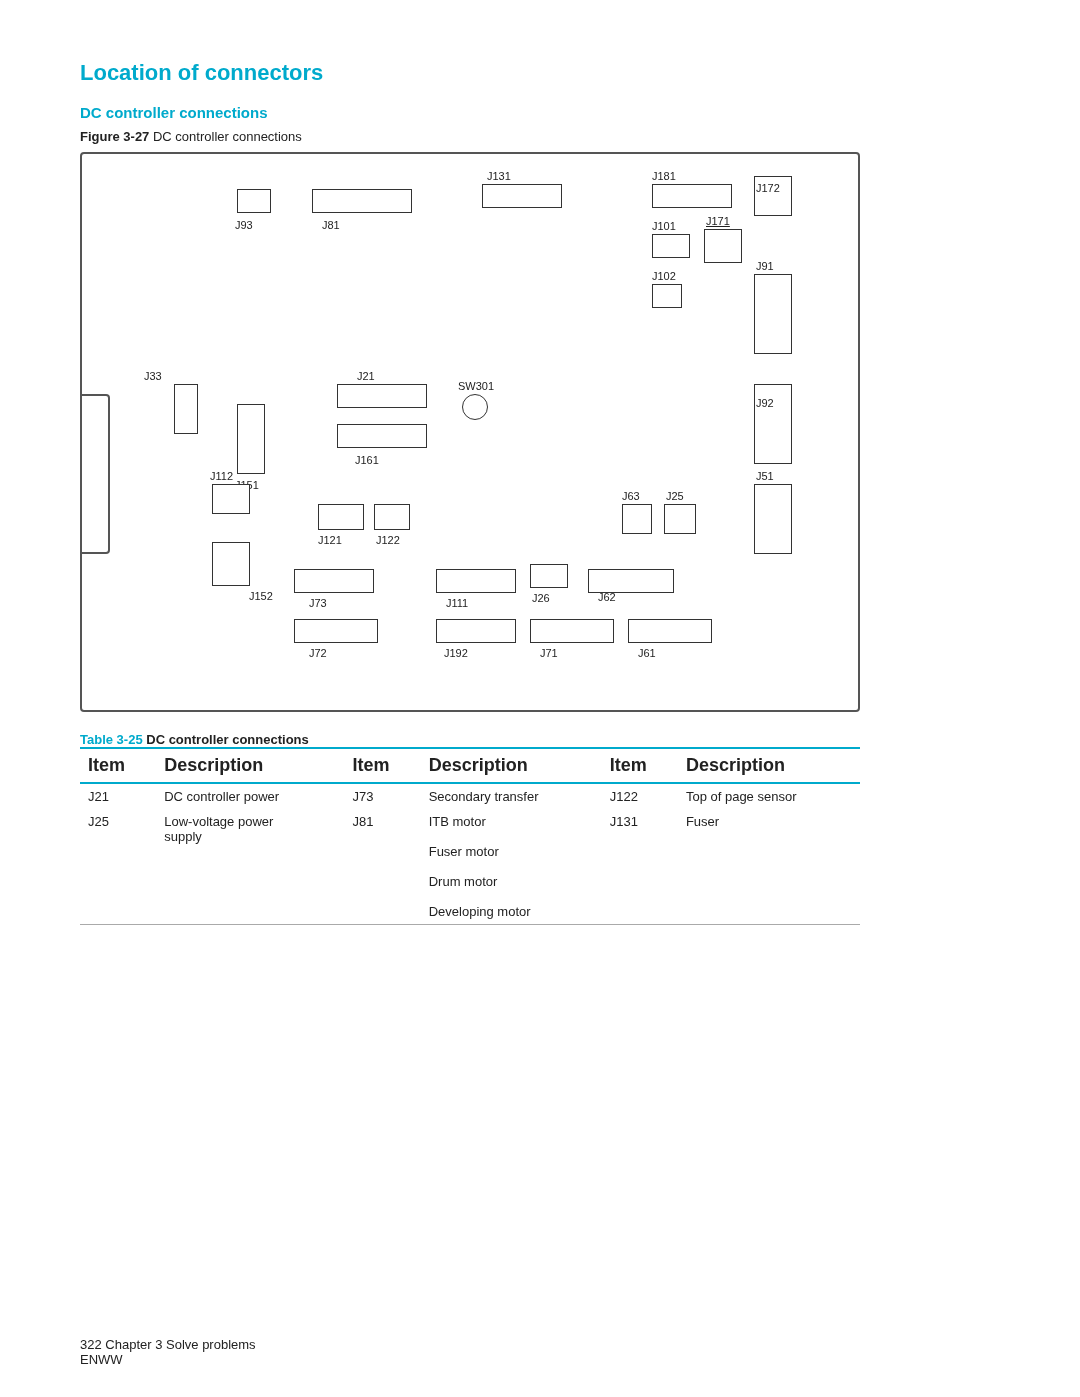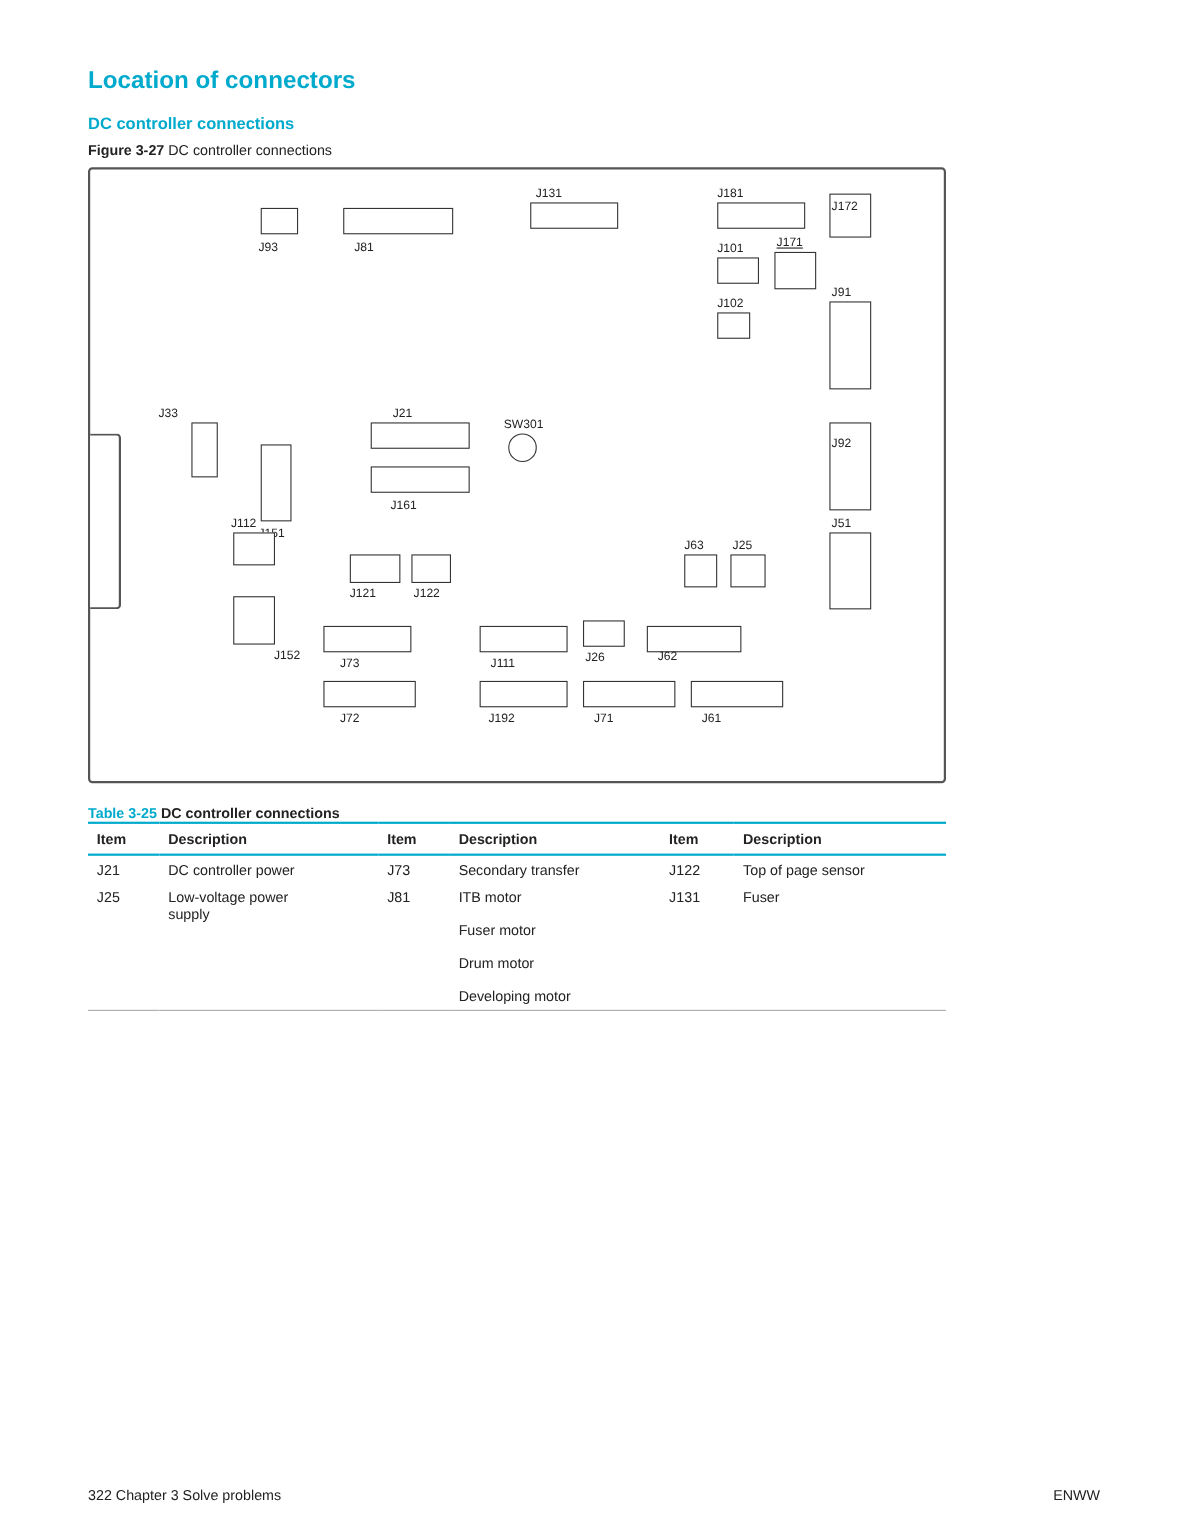--- a/index.html
+++ b/index.html
@@ -104,40 +104,41 @@
       margin-top: 0;
     }
     table.data-table thead tr {
       border-top: 2px solid #00aacc;
       border-bottom: 2px solid #00aacc;
     }
     table.data-table thead th {
       padding: 6px 8px;
       text-align: left;
       font-weight: bold;
-      font-size: 13px;
+      font-size: 18px;
     }
     table.data-table tbody tr td {
       padding: 5px 8px;
       vertical-align: top;
     }
     table.data-table tbody tr:last-child {
       border-bottom: 1px solid #aaa;
     }
 
     
     .page-footer {
       position: fixed;
       bottom: 30px;
       left: 80px;
       right: 80px;
       display: flex;
       justify-content: space-between;
       font-size: 13px;
       color: #222;
+      flex-direction: column;
     }
   </style>
 </head>
 <body>
 
 <h1 class="page-title">Location of connectors</h1>
 
 <h2 class="section-title">DC controller connections</h2>
 
 <div class="figure-caption">

